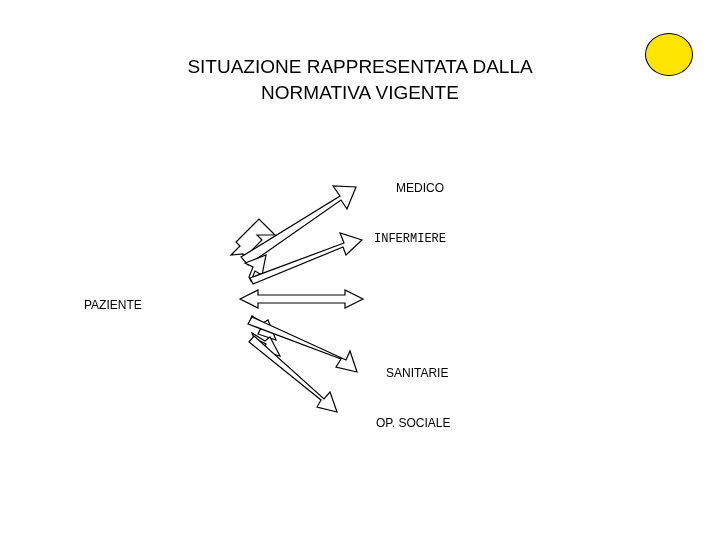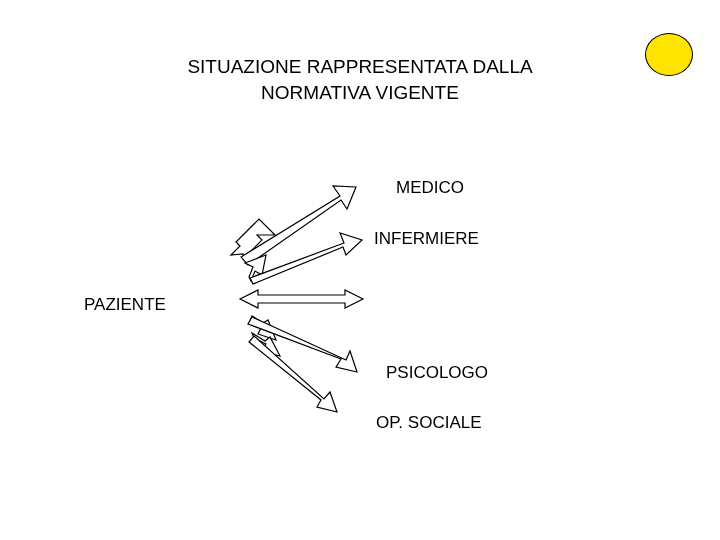--- a/index.html
+++ b/index.html
@@ -32,27 +32,27 @@
     white-space: pre-line;
   }
   .bullet-dot {
     position: absolute;
     border-radius: 50%;
     background: #ffe400;
     border: 1px solid #000000;
   }
   .node {
     position: absolute;
-    font-size: 17px;
+    font-size: 12px;
     line-height: 24px;
     color: #000000;
     white-space: pre-line;
   }
   .node-medico      { left: 396px; top: 176px; }
-  .node-infermiere  { left: 374px; top: 227px; }
+  .node-infermiere  { left: 374px; top: 227px; font-family: Liberation Mono, monospace; }
   .node-altre       { left: 367px; top: 278px; }
   .node-psicologo   { left: 386px; top: 361px; }
   .node-opsociale   { left: 376px; top: 411px; }
   .node-paziente    { left: 84px;  top: 293px; text-align: center; }
   svg.arrows {
     position: absolute;
     left: 0;
     top: 0;
     width: 720px;
     height: 540px;
@@ -91,17 +91,17 @@
     <polygon points="254,336 324,399 330,392 337,412 317,407 321,400 249,342"></polygon>
   </svg>
 
   <div class="node node-paziente">PAZIENTE</div>
 
   <div class="node node-medico">MEDICO</div>
 
   <div class="node node-infermiere">INFERMIERE</div>
 
 
-  <div class="node node-psicologo">PSICOLOGO</div>
+  <div class="node node-psicologo">SANITARIE</div>
 
   <div class="node node-opsociale">OP. SOCIALE</div>
 
 </div>
 
 </body></html>

